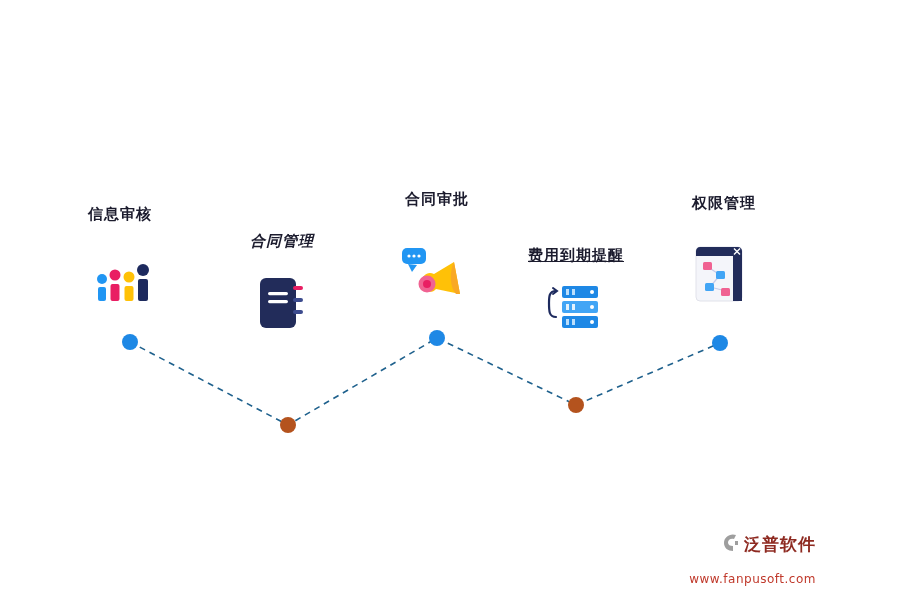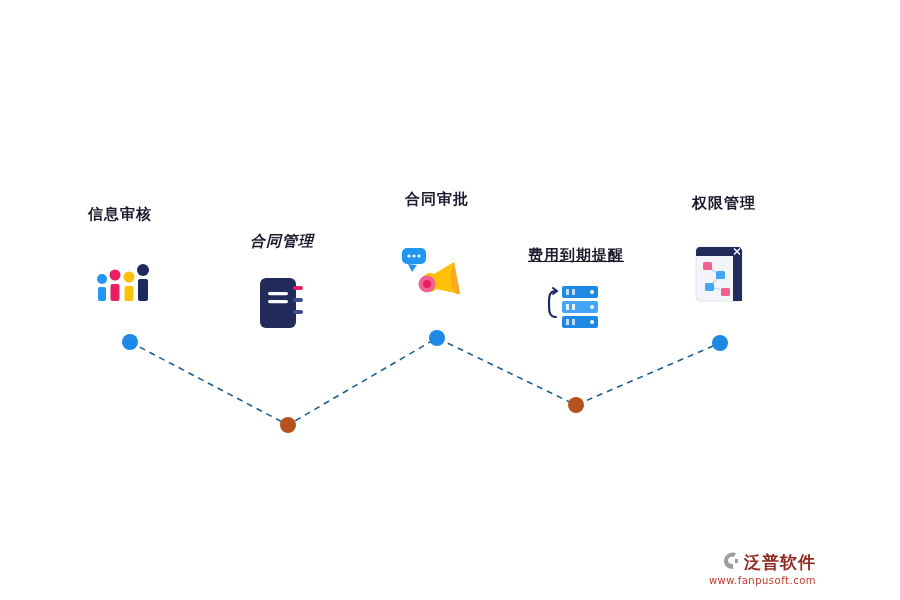--- a/index.html
+++ b/index.html
@@ -5,21 +5,21 @@
   html,body{margin:0;padding:0;background:#ffffff;}
   body{font-family:"DejaVu Sans","Liberation Sans",sans-serif;}
   .canvas{position:relative;width:828px;height:600px;background:#ffffff;overflow:hidden;}
   .connector-svg{position:absolute;left:0;top:0;width:900px;height:600px;pointer-events:none;}
   .node-label{position:absolute;font-size:15px;font-weight:bold;color:#1c1c2e;letter-spacing:1px;white-space:nowrap;}
   .node-icon{position:absolute;}
   .dot{position:absolute;width:16px;height:16px;border-radius:50%;}
   .watermark{position:absolute;right:12px;bottom:14px;text-align:right;}
   .wm-row{display:flex;align-items:flex-end;justify-content:flex-end;gap:4px;}
   .wm-brand{font-size:17px;font-weight:bold;letter-spacing:1px;}
-  .wm-url{font-size:10px;margin-top:1px;letter-spacing:0.5px;}
+  .wm-url{font-size:12px;margin-top:16px;letter-spacing:0.5px;}
 </style>
 </head>
 <body>
 
 <div class="canvas">
 
   <svg class="connector-svg" viewBox="0 0 900 600">
     <polyline points="130,342 288,425 437,338 576,405 720,343" fill="none" stroke="#1f618d" stroke-width="1.6" stroke-dasharray="6,5"></polyline>
   </svg>
 

